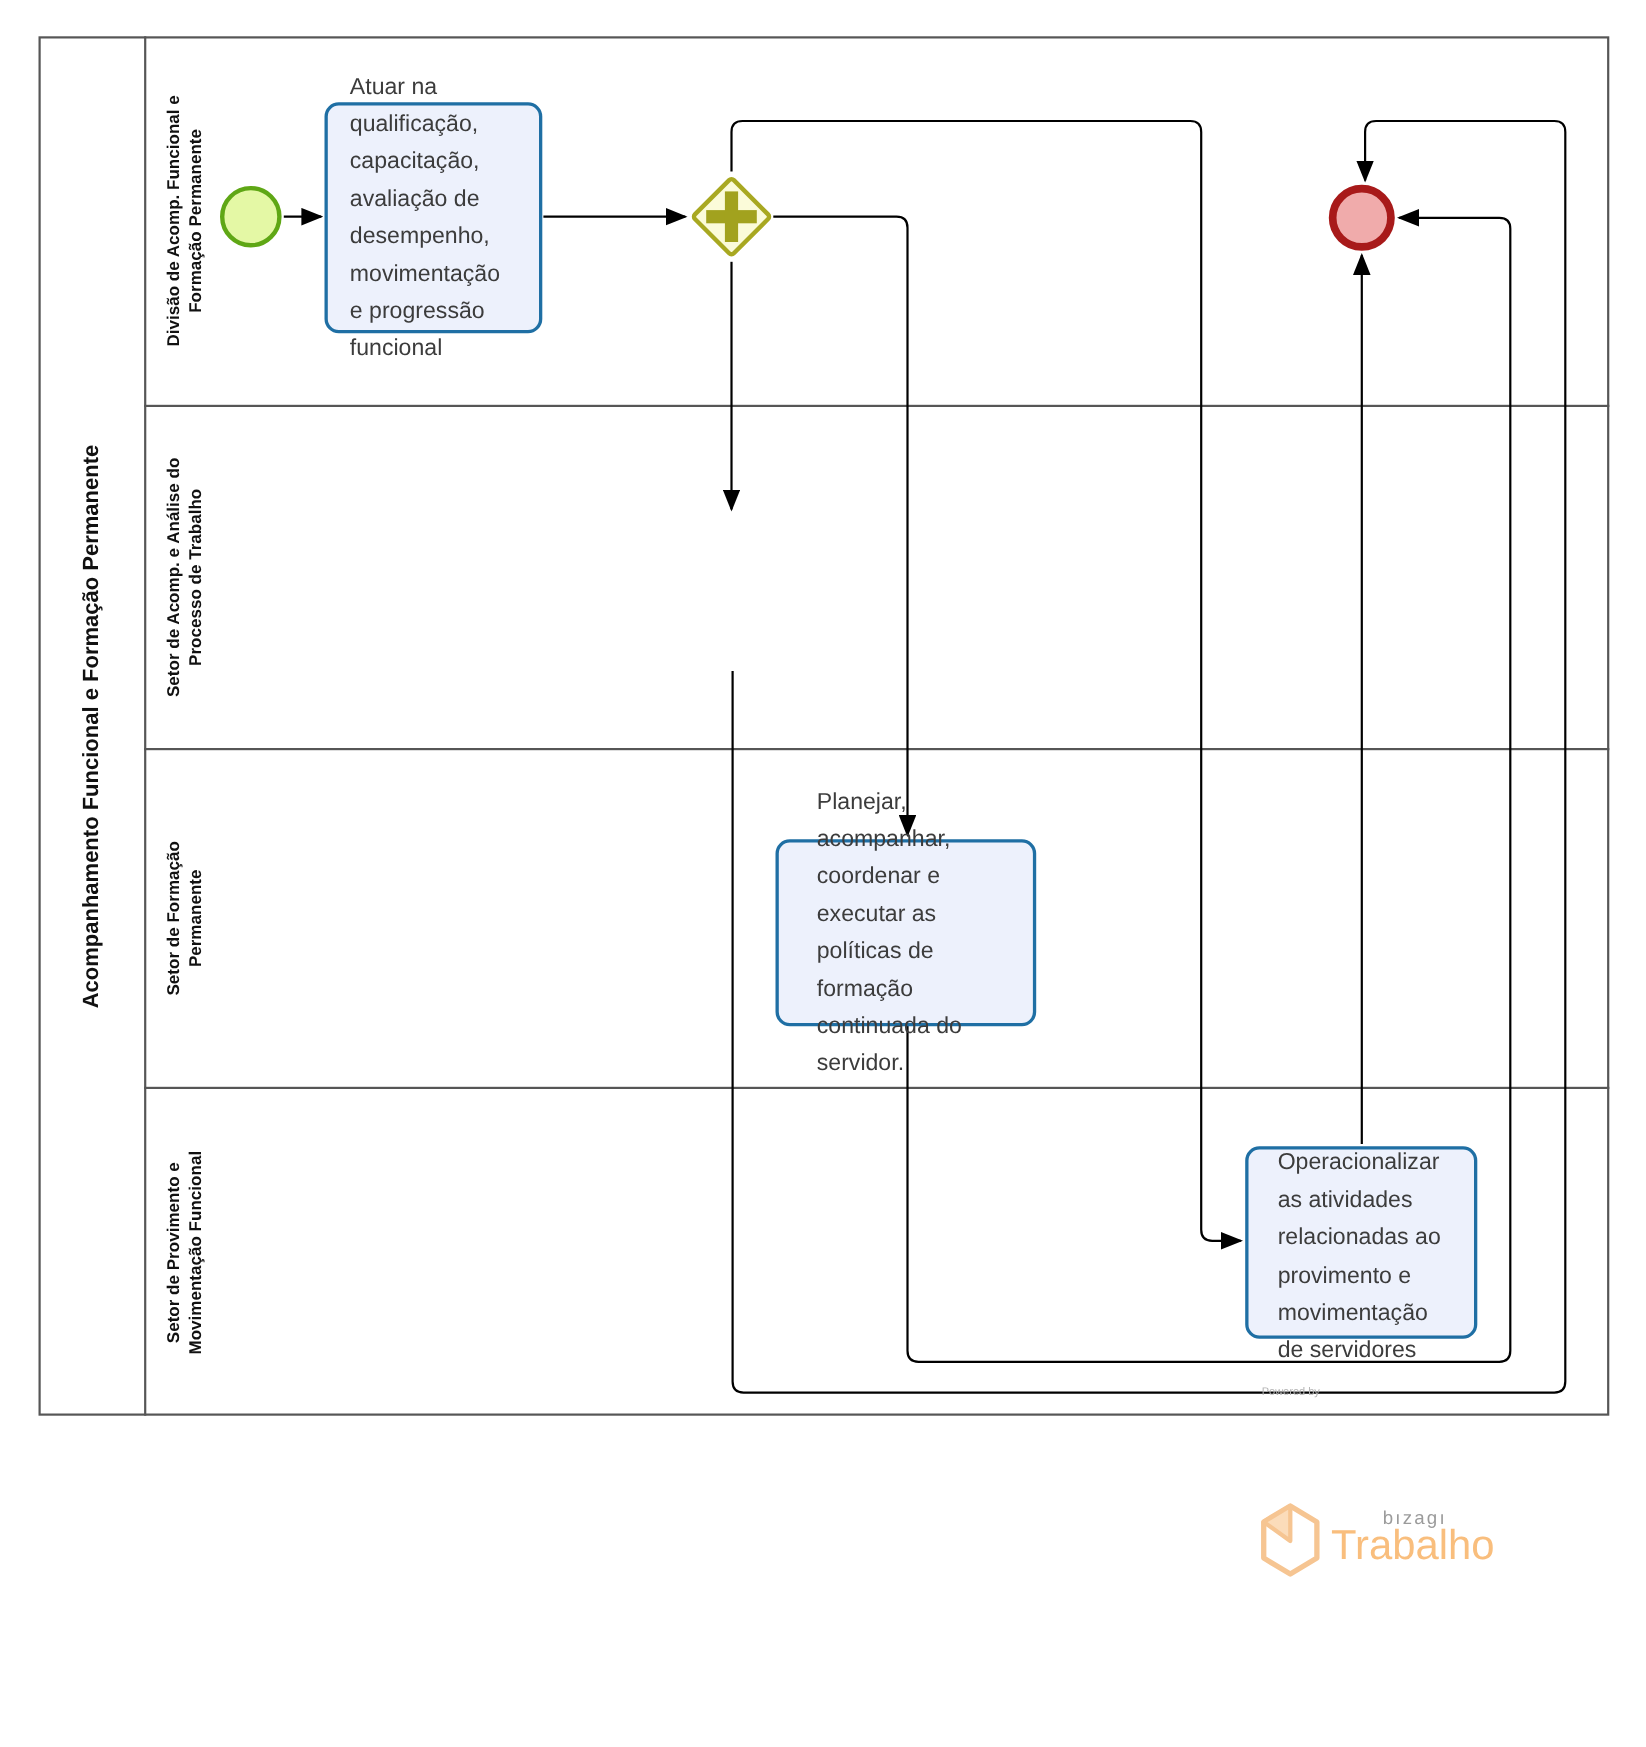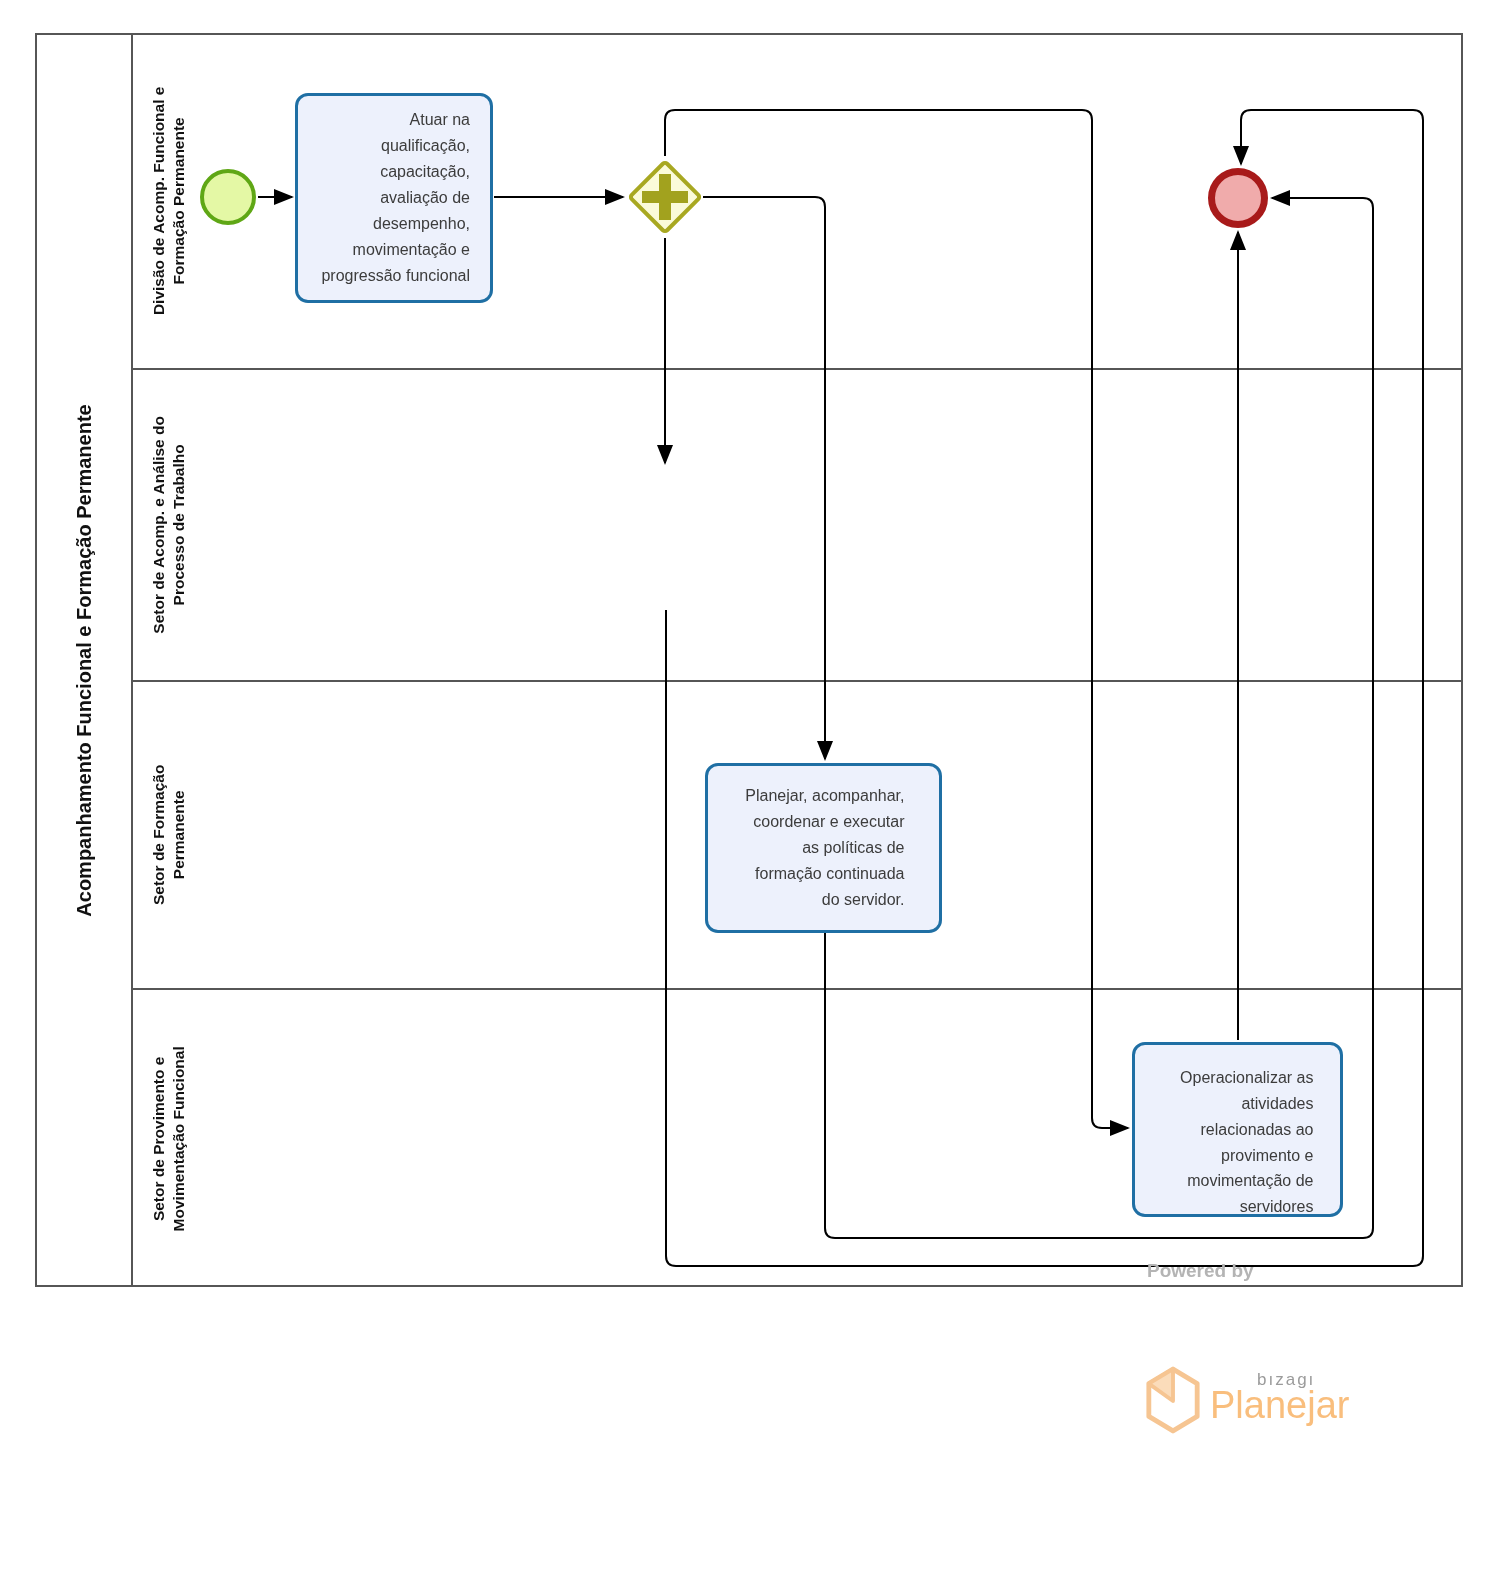--- a/index.html
+++ b/index.html
@@ -15,38 +15,38 @@
   
   .vlabel{position:absolute;display:flex;align-items:center;justify-content:center;z-index:4;}
   .vlabel>div{transform:rotate(-90deg);transform-origin:center;flex:none;text-align:center;
               font-weight:bold;color:#111;}
   .pool-title>div{width:700px;font-size:20px;}
   .lane-label>div{font-size:15.5px;line-height:1.28;}
 
   
   .task{position:absolute;background:#EDF1FC;border:3px solid #1F6FA4;border-radius:13px;
         box-sizing:border-box;display:flex;align-items:center;justify-content:center;
-        text-align:right;font-size:16px;line-height:1.62;color:#3c3c3c;z-index:3;}
+        text-align:left;font-size:21px;line-height:1.62;color:#3c3c3c;z-index:3;}
   .task span{display:block;margin:0 auto;}
 
   .event{position:absolute;border-radius:50%;box-sizing:border-box;z-index:3;}
   .start-event{left:200px;top:169px;width:56px;height:56px;background:#E4F8A5;border:4px solid #5FA715;}
   .end-event{left:1208px;top:168px;width:60px;height:60px;background:#F0ABAB;border:7px solid #A81A1A;}
 
   .gateway{position:absolute;left:638px;top:170px;width:54px;height:54px;background:#FBFBD9;
            border:4px solid #A8A821;border-radius:5px;transform:rotate(45deg);
            box-sizing:border-box;z-index:3;}
   .plus-h{position:absolute;left:642px;top:191px;width:46px;height:12px;background:#A2A21E;z-index:4;}
   .plus-v{position:absolute;left:659px;top:174px;width:12px;height:46px;background:#A2A21E;z-index:4;}
 
   svg.flows{position:absolute;left:0;top:0;z-index:2;}
   svg.flows path.flow{fill:none;stroke:#000;stroke-width:2px;}
 
   
-  .powered-by{position:absolute;left:1147px;top:1260px;font-size:19px;color:#b4b4b4;z-index:5;font-weight:bold;}
+  .powered-by{position:absolute;left:1147px;top:1260px;font-size:10px;color:#b4b4b4;z-index:5;}
   .brand-cube{position:absolute;left:1144px;top:1366px;z-index:5;}
   .brand-name{position:absolute;left:1217px;top:1370px;font-size:17px;letter-spacing:2px;
               color:#9b9b9b;z-index:5;margin-left:40px;}
   .brand-product{position:absolute;left:1210px;top:1384px;font-size:38px;color:#F9BE7D;z-index:5;}
 </style>
 </head>
 <body>
 
 <div id="canvas">
 
@@ -111,15 +111,15 @@
   <div class="event end-event"></div>
 
   <div class="powered-by">Powered by</div>
   <div class="brand-cube">
     <svg width="58" height="68" viewBox="0 0 60 70">
       <polygon points="30,3 55,18 55,52 30,67 5,52 5,18" fill="#ffffff" stroke="#F6C592" stroke-width="5" stroke-linejoin="round"></polygon>
       <path d="M5,18 L30,3 L30,36 Z" fill="#FBDCBA" stroke="#F6C592" stroke-width="4" stroke-linejoin="round"></path>
     </svg>
   </div>
   <div class="brand-name">bızagı</div>
-  <div class="brand-product">Planejar</div>
+  <div class="brand-product">Trabalho</div>
 
 </div>
 
 </body></html>

